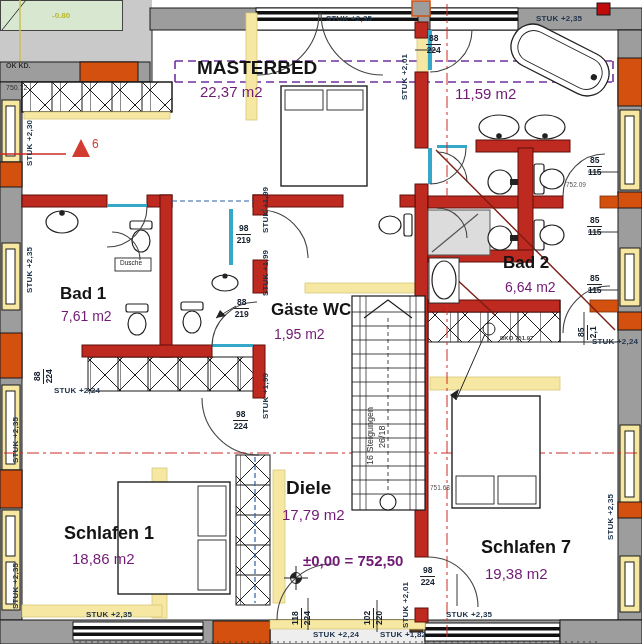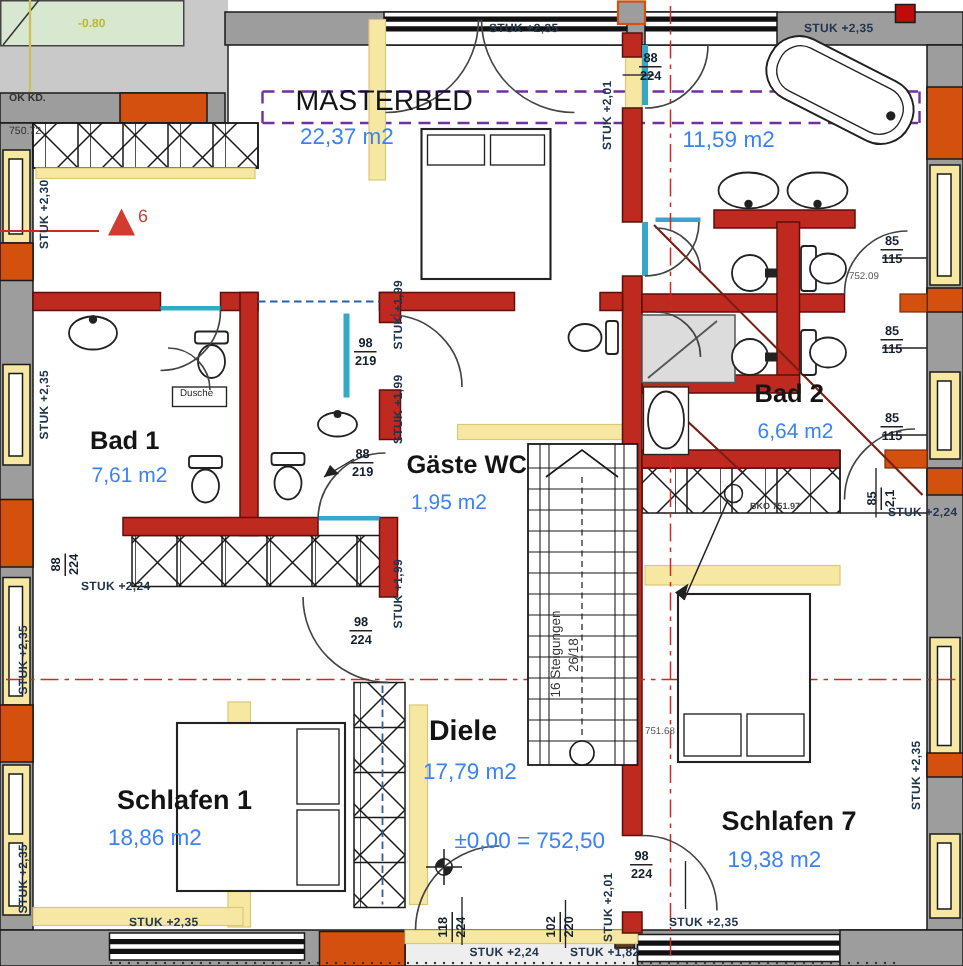--- a/index.html
+++ b/index.html
@@ -1,19 +1,19 @@
 <!DOCTYPE html>
 <html><head>
 <meta charset="utf-8">
 <style>
 html,body{margin:0;padding:0;background:#fff}
 .plan{position:relative;width:642px;height:644px;background:#fff;font-family:"Liberation Sans",sans-serif;overflow:hidden}
 .plan svg{position:absolute;left:0;top:0}
 #labels{position:absolute;left:0;top:0;width:642px;height:644px}
-.lbl{position:absolute;white-space:nowrap;line-height:1;color:#3b82f6;transform-origin:0 0}
+.lbl{position:absolute;white-space:nowrap;line-height:1;color:#701a75;transform-origin:0 0}
 .lbl.dim{color:#22364e;font-weight:700;letter-spacing:.2px}
 .lbl.room{color:#141414}
 .frac{display:inline-flex;flex-direction:column;align-items:center;font-size:8.5px;font-weight:700;color:#15202e;line-height:1.05}
 .frac .frac-top{border-bottom:1px solid #222;padding:0 3px 1px}
 .frac .frac-bot{padding-top:1px}
 </style>
 </head>
 <body>
 
 <div class="plan">
@@ -308,21 +308,21 @@
     <line x1="560" y1="342" x2="618" y2="342"></line>
     <line x1="152" y1="30" x2="152" y2="82"></line>
   </g>
 </svg>
 
 <div id="labels">
       <div class="lbl" style="left: 6px; top: 62px; font-size: 7px; font-weight: 700; color: rgb(51, 51, 51);">OK KD.</div>
       <div class="lbl" style="left: 6px; top: 84px; font-size: 7px; color: rgb(51, 51, 51);">750.72</div>
       <div class="lbl" style="left: 52px; top: 12px; font-size: 8px; font-weight: 700; color: rgb(185, 185, 47);">-0.80</div>
       <div class="lbl" style="left: 92px; top: 138px; font-size: 12px; color: rgb(210, 59, 47);">6</div>
-      <div class="lbl room" style="left: 197px; top: 58px; font-size: 19px; font-weight: 400;">MASTERBED</div>
+      <div class="lbl room" style="left: 197px; top: 58px; font-size: 19px; font-weight: 700;">MASTERBED</div>
       <div class="lbl" style="left: 200px; top: 84px; font-size: 15px;">22,37 m2</div>
       <div class="lbl" style="left: 455px; top: 86px; font-size: 15px;">11,59 m2</div>
       <div class="lbl dim" style="left: 326px; top: 15px; font-size: 8px;">STUK +2,35</div>
       <div class="lbl dim" style="left: 536px; top: 15px; font-size: 8px;">STUK +2,35</div>
       <div class="lbl frac" style="left: 426px; top: 34px;">
         <span class="frac-top">88</span>
         <span class="frac-bot">224</span>
       </div>
       <div class="lbl dim" style="left: 401px; top: 100px; font-size: 8px; transform: rotate(-90deg);">STUK +2,01</div>
       <div class="lbl dim" style="left: 26px; top: 166px; font-size: 8px; transform: rotate(-90deg);">STUK +2,30</div>
@@ -366,22 +366,22 @@
       </div>
       <div class="lbl frac" style="left: 577px; top: 340px; transform: rotate(-90deg);">
         <span class="frac-top">85</span>
         <span class="frac-bot">2,1</span>
       </div>
       <div class="lbl dim" style="left: 592px; top: 338px; font-size: 8px;">STUK +2,24</div>
       <div class="lbl" style="left: 500px; top: 335px; font-size: 6px; font-weight: 700; color: rgb(68, 68, 68);">BKO 751.97</div>
       <div class="lbl" style="left: 430px; top: 485px; font-size: 6.5px; color: rgb(85, 85, 85);">751.68</div>
       <div class="lbl room" style="left: 286px; top: 478px; font-size: 19px; font-weight: 700;">Diele</div>
       <div class="lbl" style="left: 282px; top: 507px; font-size: 15px;">17,79 m2</div>
-      <div class="lbl" style="left: 303px; top: 553px; font-size: 15px;">±0,00 = 752,50</div>
-      <div class="lbl room" style="left: 78px; top: 524px; font-size: 18px; font-weight: 700; text-align: center;">Schlafen 1</div>
+      <div class="lbl" style="left: 303px; top: 553px; font-size: 15px; font-weight: bold;">±0,00 = 752,50</div>
+      <div class="lbl room" style="left: 64px; top: 524px; font-size: 18px; font-weight: 700; text-align: center;">Schlafen 1</div>
       <div class="lbl" style="left: 72px; top: 551px; font-size: 15px;">18,86 m2</div>
       <div class="lbl room" style="left: 481px; top: 538px; font-size: 18px; font-weight: 700;">Schlafen 7</div>
       <div class="lbl" style="left: 485px; top: 566px; font-size: 15px;">19,38 m2</div>
       <div class="lbl frac" style="left: 233px; top: 410px;">
         <span class="frac-top">98</span>
         <span class="frac-bot">224</span>
       </div>
       <div class="lbl frac" style="left: 420px; top: 566px;">
         <span class="frac-top">98</span>
         <span class="frac-bot">224</span>

